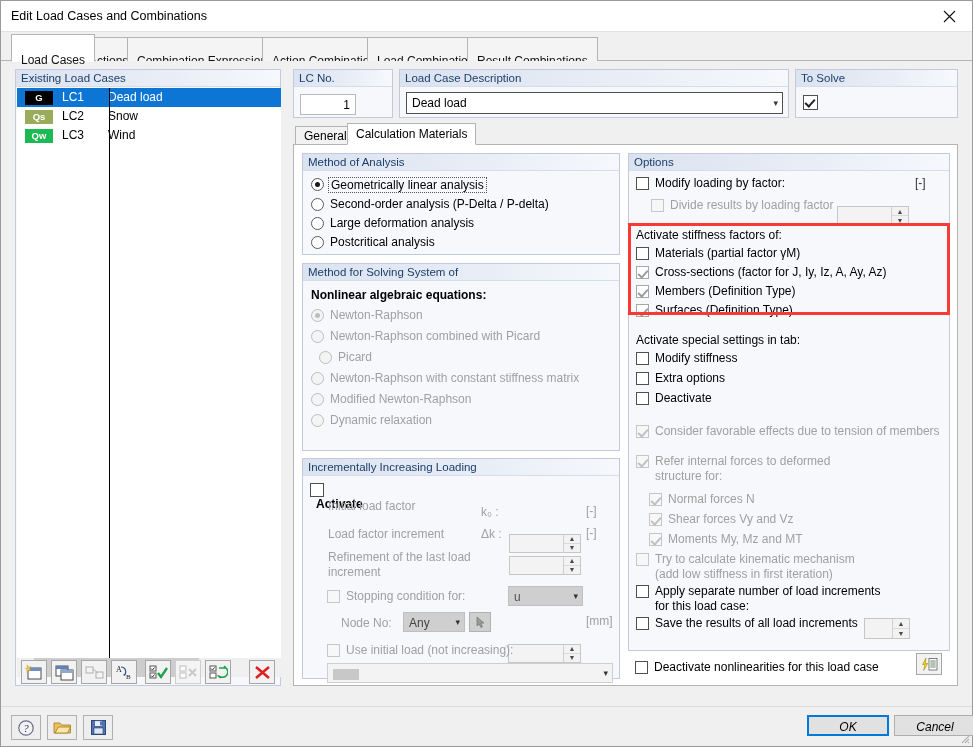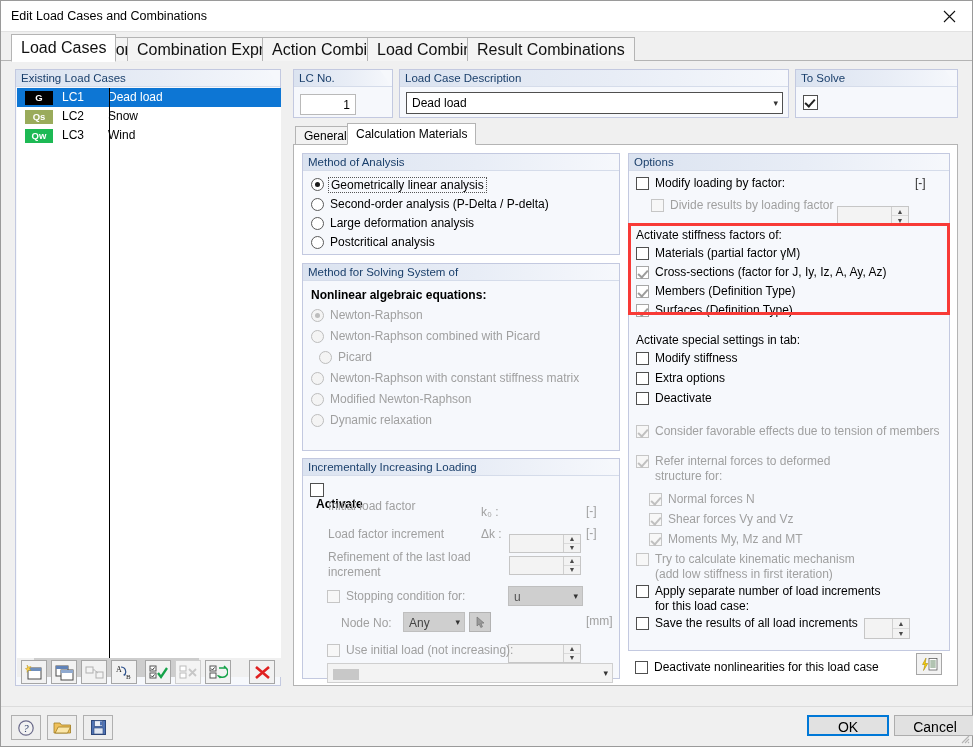--- a/index.html
+++ b/index.html
@@ -39,23 +39,23 @@
   .tabstrip {
     position: absolute; left: 0; top: 31px; width: 971px; height: 29px;
     background: #f0f0f0;
     border-bottom: 1px solid #b4b4b4;
   }
   .tab {
     position: absolute; top: 5px; height: 24px;
     background: #f4f4f4;
     border: 1px solid #b4b4b4;
     border-bottom: none;
-    padding: 0 9px;
+    padding: 12px 9px;
     line-height: 23px;
-    font-size: 16px;
+    font-size: 12px;
     color: #111;
     cursor: pointer;
     white-space: nowrap;
   }
   .tab.active {
     top: 2px; height: 28px; line-height: 26px;
     background: #ffffff;
     border-bottom: 1px solid #ffffff;
     z-index: 3;
   }
@@ -238,22 +238,23 @@
   #options { left: 334px; top: 8px; width: 322px; height: 498px; }
 
   
   .bottombar {
     position: absolute; left: 0; top: 705px; width: 971px; height: 40px;
     background: #f0f0f0; border-top: 1px solid #dcdcdc;
   }
   .btn {
     position: absolute; height: 21px; min-width: 82px;
     background: #e1e1e1; border: 1px solid #adadad;
-    font-size: 14px; line-height: 23px; text-align: center;
+    font-size: 12px; line-height: 23px; text-align: center;
     cursor: pointer;
+    font-style: italic;
   }
   .btn.default { border: 2px solid #0078d7; background: #e1e1e1; line-height: 21px; }
   .bbtn {
     position: absolute; top: 8px; width: 30px; height: 25px;
     border: 1px solid #b0b0b0; background: #eeeeee;
     display: flex; align-items: center; justify-content: center; cursor: pointer;
   }
   .grip { position:absolute; right:2px; bottom:2px; width:12px; height:12px; }
 </style>
 </head>

